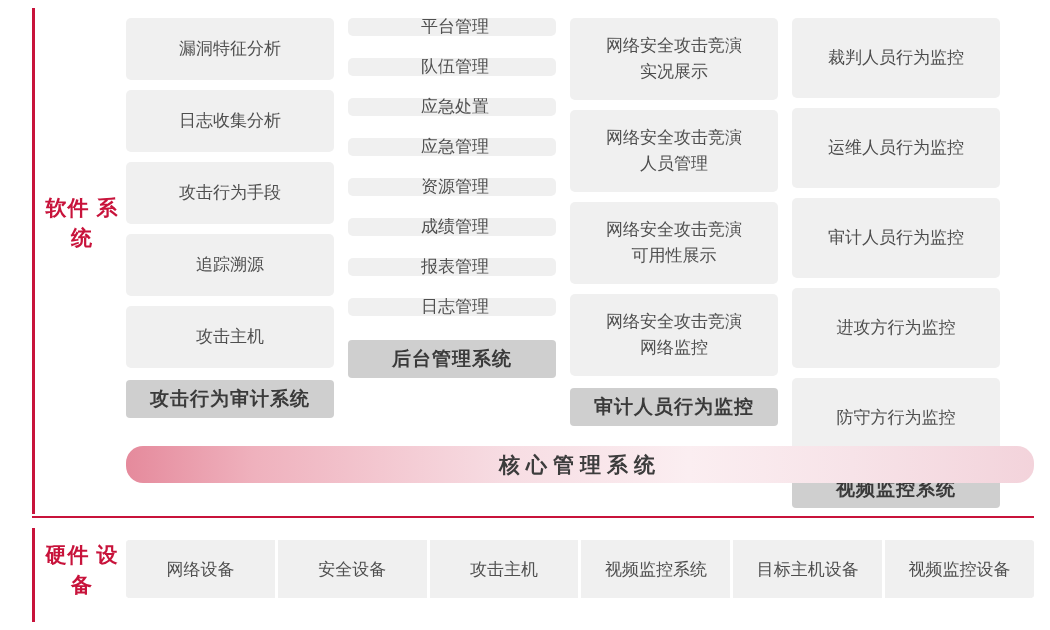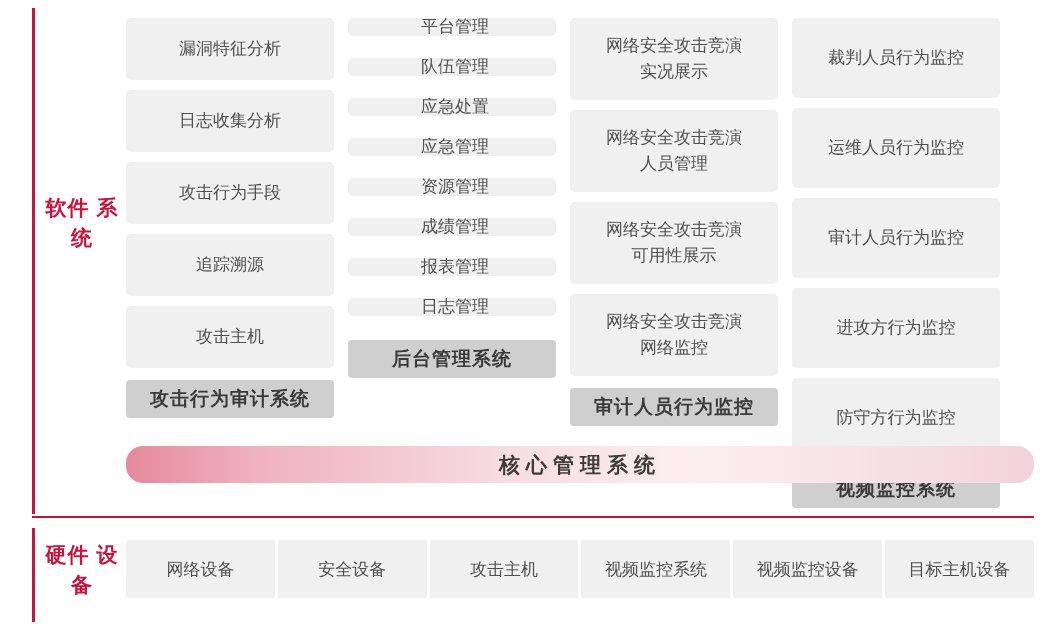--- a/index.html
+++ b/index.html
@@ -275,17 +275,17 @@
 
   </div>
 
   <div class="core-band">核心管理系统</div>
 
   <div class="hardware-row">
     <div class="hw-cell">网络设备</div>
     <div class="hw-cell">安全设备</div>
     <div class="hw-cell">攻击主机</div>
     <div class="hw-cell">视频监控系统</div>
+    <div class="hw-cell">目标主机设备</div>
     <div class="hw-cell">视频监控设备</div>
-    <div class="hw-cell">目标主机设备</div>
   </div>
 
 </div>
 
 </body></html>

